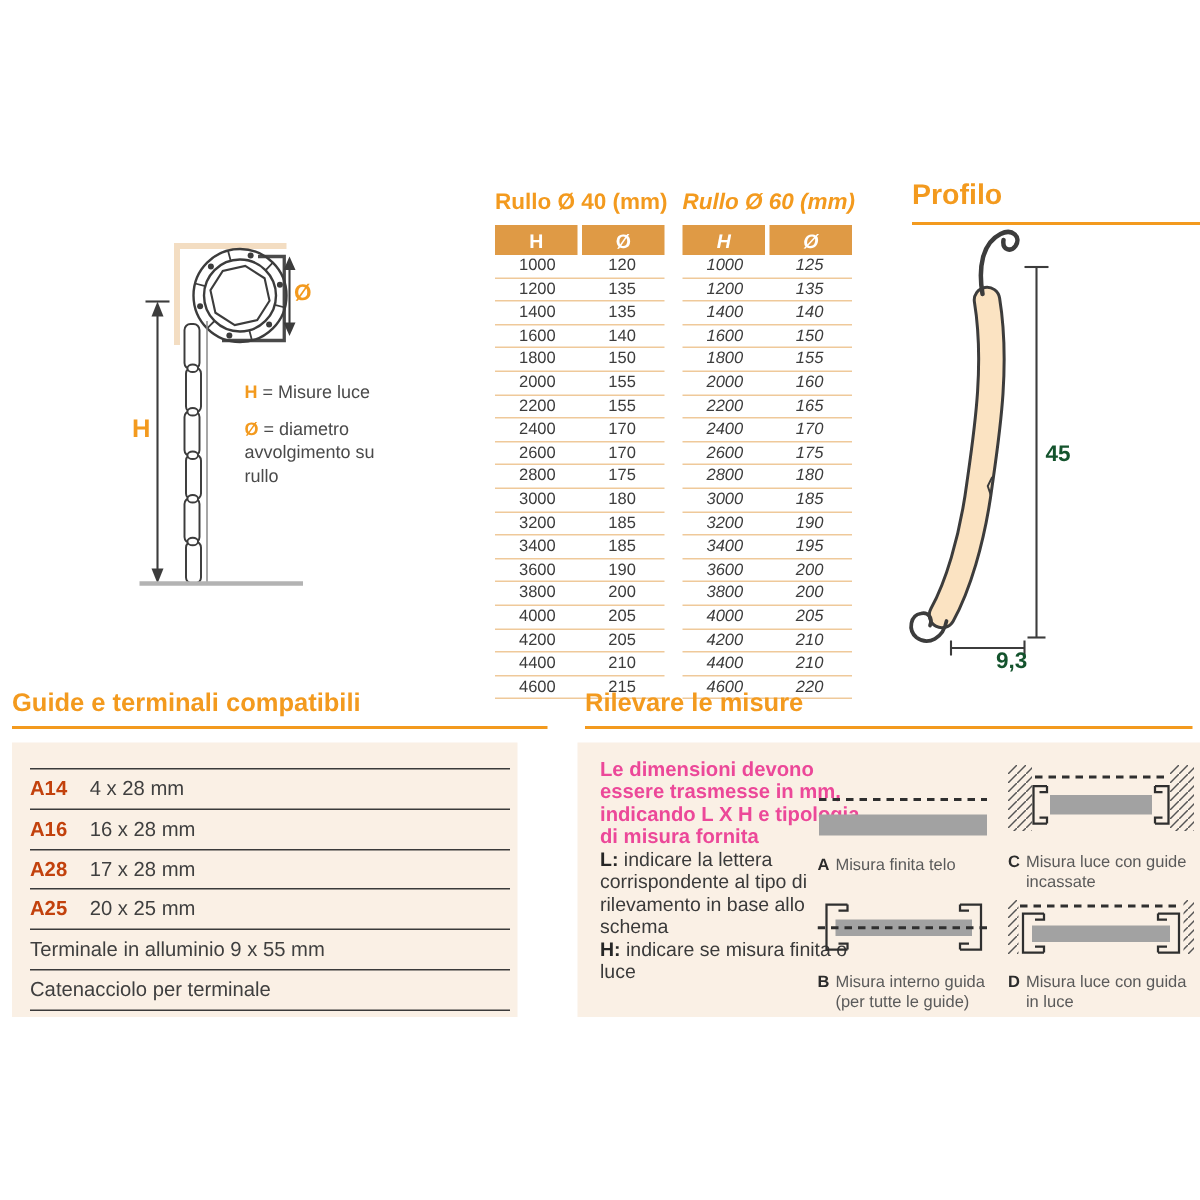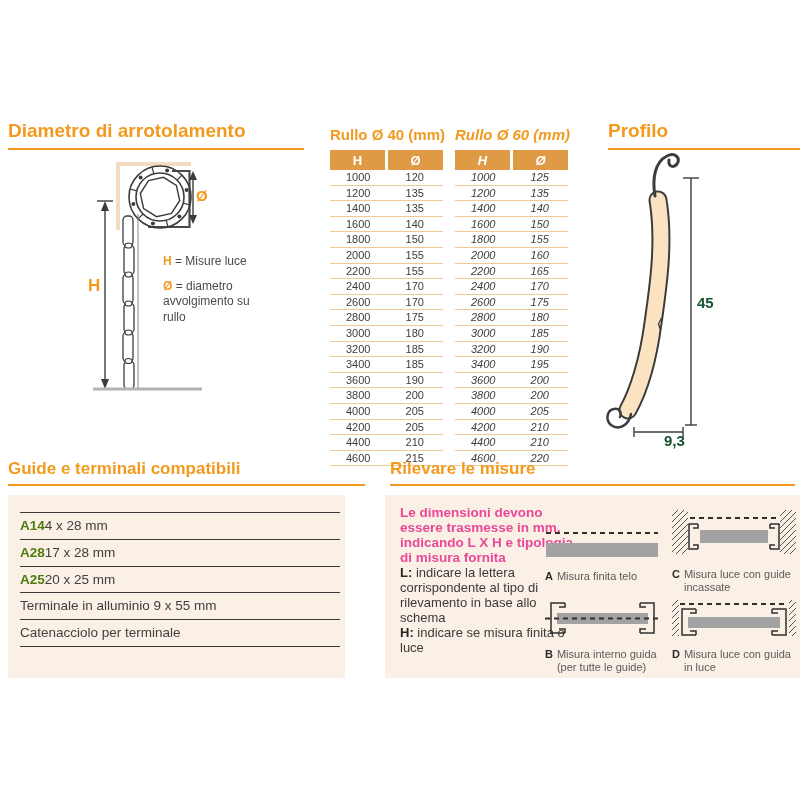--- a/index.html
+++ b/index.html
@@ -39,42 +39,41 @@
   .legend-line1 { margin-bottom:9px; }
 
   
   .panel { position:absolute; top:495px; height:183px; background:var(--panel,#FAF0E5); }
   #panel-guide  { left:8px;  width:337px; }
   #panel-misure { left:385px; width:415px; }
 
   .glist { position:absolute; left:20px; top:512px; width:320px; border-top:1px solid #3a3a3a; }
   .gitem { height:25.8px; line-height:25.8px; border-bottom:1px solid #3a3a3a;
            font-size:13.5px; color:#3f3f3f; white-space:nowrap; }
-  .gcode { font-weight:bold; color:#4d7c0f; margin-right:0; }
+  .gcode { font-weight:bold; color:#c2410c; margin-right:15px; }
   .gcode:empty { margin:0; }
 
   .mtext { position:absolute; left:400px; top:505px; width:174px; font-size:13px;
            line-height:15px; color:#3a3a3a; }
   .bold-intro { font-weight:bold; font-size:13.5px; color:#ec4899; }
   .mtext b { color:#262626; }
 
   .diag { position:absolute; }
   #diag-a { left:545px; top:528px; width:120px; }
   #diag-c { left:672px; top:510px; width:126px; }
   #diag-b { left:545px; top:600px; width:120px; }
   #diag-d { left:672px; top:600px; width:126px; }
   .dcap { display:flex; font-size:11px; line-height:12.5px; color:#5a5a5a; margin-top:6px; }
   .dkey { font-weight:bold; color:#2b2b2b; margin-right:4px; }
 </style>
 </head>
 <body>
 
 <div id="page">
 
-  <h2 class="sec-title" id="title-diametro">Diametro di arrotolamento</h2>
 
   <svg class="abs" style="left:60px; top:150px;" width="270" height="260" viewBox="0 0 270 260">
 
     <path d="M56,12 H131 V16 H60 V80 H56 Z" fill="#F3DDC2"></path>
 
     <path d="M112,21 H129.5 V77 H88" fill="none" stroke="#4a4a4a" stroke-width="2.2"></path>
 
     <g stroke="#3c3c3c" fill="none">
       <circle cx="100" cy="47" r="31" stroke-width="1.6"></circle>
       <circle cx="100" cy="47" r="24" stroke-width="1.6"></circle>
@@ -339,20 +338,23 @@
 
   <span class="pdim" id="lbl-45">45</span>
   <span class="pdim" id="lbl-93">9,3</span>
 
   <h2 class="sec-title" id="title-guide">Guide e terminali compatibili</h2>
   <div class="panel" id="panel-guide"></div>
 
   <div class="glist">
     <div class="gitem">
       <span class="gcode">A14</span><span>4 x 28 mm</span>
+    </div>
+    <div class="gitem">
+      <span class="gcode">A16</span><span>16 x 28 mm</span>
     </div>
     <div class="gitem">
       <span class="gcode">A28</span><span>17 x 28 mm</span>
     </div>
     <div class="gitem">
       <span class="gcode">A25</span><span>20 x 25 mm</span>
     </div>
     <div class="gitem">
       <span class="gcode"></span><span>Terminale in alluminio 9 x 55 mm</span>
     </div>

